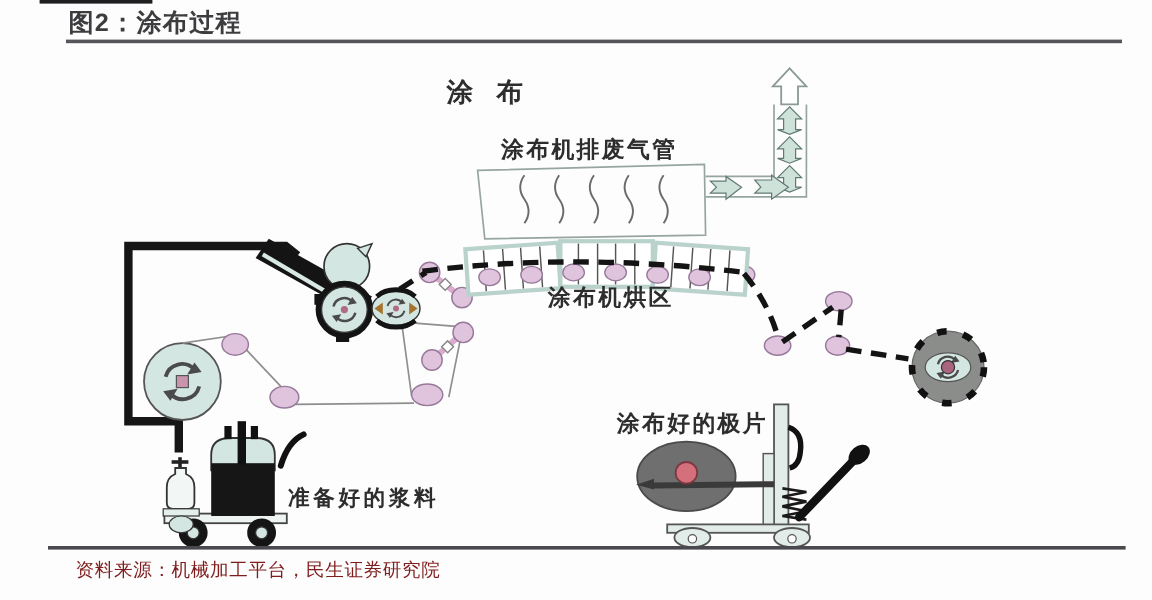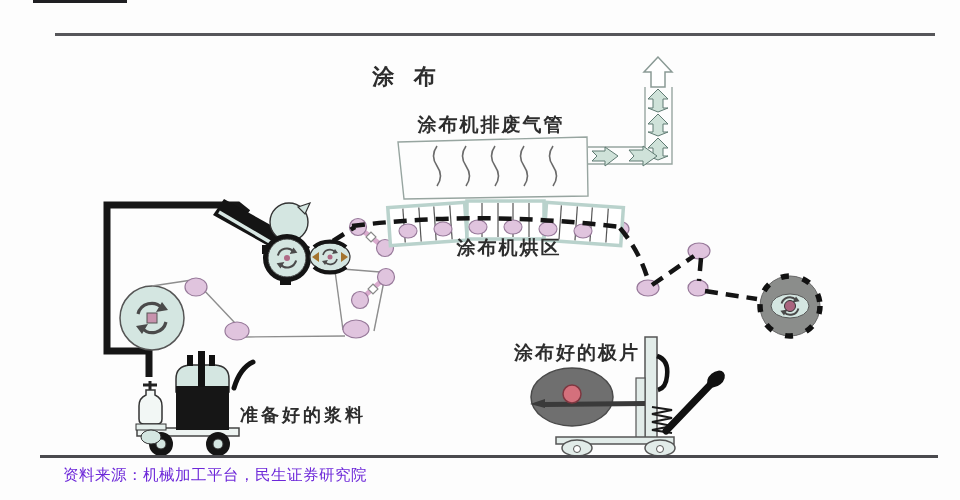--- a/index.html
+++ b/index.html
@@ -8,34 +8,35 @@
     font-family:"Liberation Sans", sans-serif;
   }
   .top-accent{position:absolute;left:33px;top:0;width:94px;height:3px;background:#1f1f22;}
   .fig-title{
     position:absolute;left:57px;top:5px;font-size:21px;font-weight:700;
     color:#3d3d40;letter-spacing:1px;
   }
   .title-rule{position:absolute;left:55px;top:33px;width:880px;height:3px;background:#56565a;}
   .footer-rule{position:absolute;left:40px;top:455px;width:898px;height:3px;background:#4a4a4e;}
   .source{
-    position:absolute;left:63px;top:465px;font-size:15.5px;color:#6d28d9;letter-spacing:.5px;
+    position:absolute;left:63px;top:465px;font-size:15.5px;color:#7f1d1d;letter-spacing:.5px;
   }
   svg.diagram{position:absolute;left:0;top:0;}
   svg text{
     font-family:"DejaVu Serif","Liberation Serif",serif;
     fill:#2d2d2d;font-weight:600;
   }
 </style>
 </head>
 <body>
 
 <div class="page">
 
   <div class="top-accent"></div>
+  <div class="fig-title">图2：涂布过程</div>
   <div class="title-rule"></div>
 
   <svg class="diagram" width="960" height="500" viewBox="0 0 960 500">
     <defs>
       <g id="swirl">
         <path d="M -7 -2 A 7 7 0 0 1 5 -5" fill="none" stroke="#4a4a4a" stroke-width="1.6"></path>
         <path d="M 7 2 A 7 7 0 0 1 -5 5" fill="none" stroke="#4a4a4a" stroke-width="1.6"></path>
         <path d="M 5 -8 l 3 4 l -6 1 z" fill="#4a4a4a"></path>
         <path d="M -5 8 l -3 -4 l 6 -1 z" fill="#4a4a4a"></path>
       </g>

